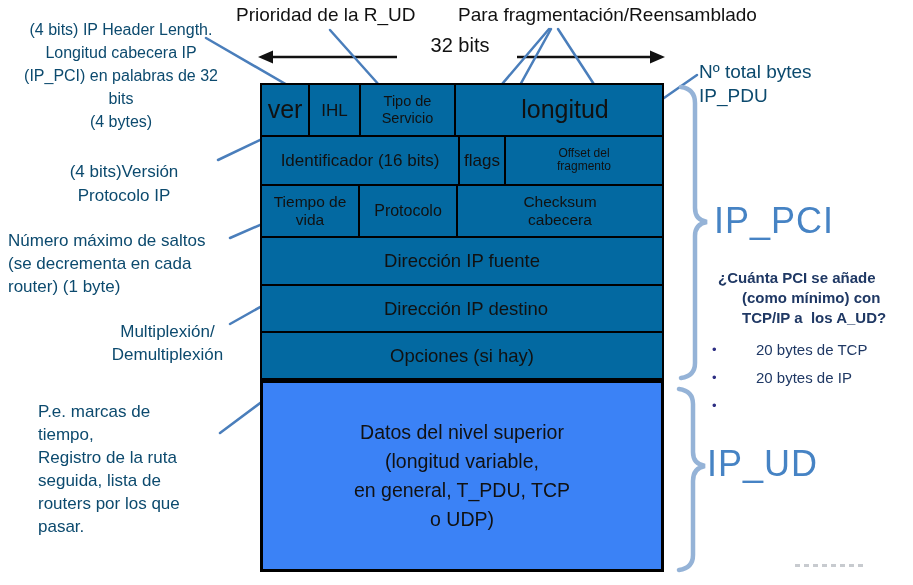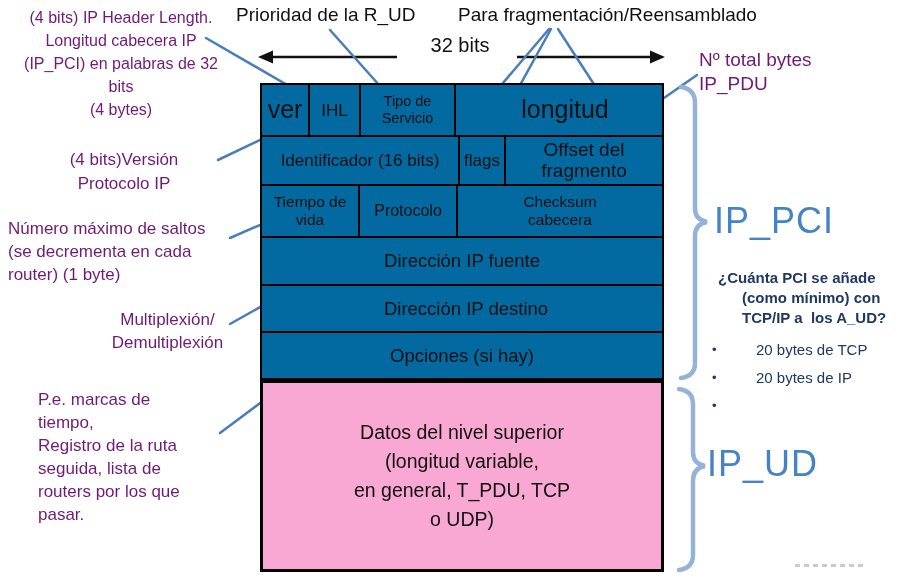--- a/index.html
+++ b/index.html
@@ -1,38 +1,38 @@
 <!DOCTYPE html>
 <html><head>
 <meta charset="utf-8">
 <style>
   html,body{margin:0;padding:0;background:#fff;}
   .stage{
     position:relative;width:913px;height:585px;background:#ffffff;
     font-family:"Liberation Sans",sans-serif;color:#111;overflow:hidden;
   }
   .abs{position:absolute;}
-  .note{white-space:pre-line;color:#701a75;}
+  .note{white-space:pre-line;color:#0c4a6e;margin-top:12px;}
   .center{text-align:center;}
   
   .ipTable{
     position:absolute;left:260px;top:83px;width:404px;height:297px;
     border:2.5px solid #000;box-sizing:border-box;display:flex;flex-direction:column;background:#0369a1;
   }
   .ipRow{display:flex;border-bottom:2px solid #000;box-sizing:border-box;}
   .ipRow:last-child{border-bottom:none;}
   .cell{
     display:flex;align-items:center;justify-content:center;text-align:center;
     white-space:pre-line;box-sizing:border-box;border-right:2px solid #000;line-height:1.15;
   }
   .cell:last-child{border-right:none;flex:1;}
   .dataBox{
     position:absolute;left:260px;top:380px;width:404px;height:192px;
     border:3px solid #000;box-sizing:border-box;display:flex;align-items:center;justify-content:center;
-    text-align:center;white-space:pre-line;font-size:19.5px;line-height:29px;background:#f9a8d4;color:#111;
+    text-align:center;white-space:pre-line;font-size:19.5px;line-height:29px;background:#3b82f6;color:#111;
   }
   
   .bigLabel{font-size:36px;color:#4683c4;letter-spacing:1px;}
   .question{
     font-size:15px;line-height:20px;font-weight:bold;color:#1f3864;
     white-space:pre-wrap;padding-left:24px;text-indent:-24px;width:196px;
   }
   .bullets{list-style:none;margin:0;padding:0;width:210px;}
   .bullets li{display:flex;margin-bottom:7px;}
   .bullets .dot{flex:0 0 44px;color:#2d2e83;font-size:13px;line-height:21px;}
@@ -105,21 +105,21 @@
     <div class="ipRow" style="flex:52 0 0;">
       <div class="cell" style="flex:0 0 48px;font-size:25px;">ver</div>
       <div class="cell" style="flex:0 0 51px;font-size:17px;align-items:flex-start;padding-top:16px;">IHL</div>
       <div class="cell" style="flex:0 0 95px;font-size:14.5px;">Tipo de
 Servicio</div>
       <div class="cell" style="font-size:25px;padding-left:12px;">longitud</div>
     </div>
     <div class="ipRow" style="flex:50 0 0;">
       <div class="cell" style="flex:0 0 198px;font-size:17px;">Identificador (16 bits)</div>
       <div class="cell" style="flex:0 0 46px;font-size:17px;">flags</div>
-      <div class="cell" style="font-size:19px;">Offset del
+      <div class="cell" style="font-size:12px;">Offset del
 fragmento</div>
     </div>
     <div class="ipRow" style="flex:52 0 0;">
       <div class="cell" style="flex:0 0 98px;font-size:15.5px;">Tiempo de
 vida</div>
       <div class="cell" style="flex:0 0 98px;font-size:16px;">Protocolo</div>
       <div class="cell" style="font-size:15.5px;">Checksum
 cabecera</div>
     </div>
     <div class="ipRow" style="flex:49 0 0;">

